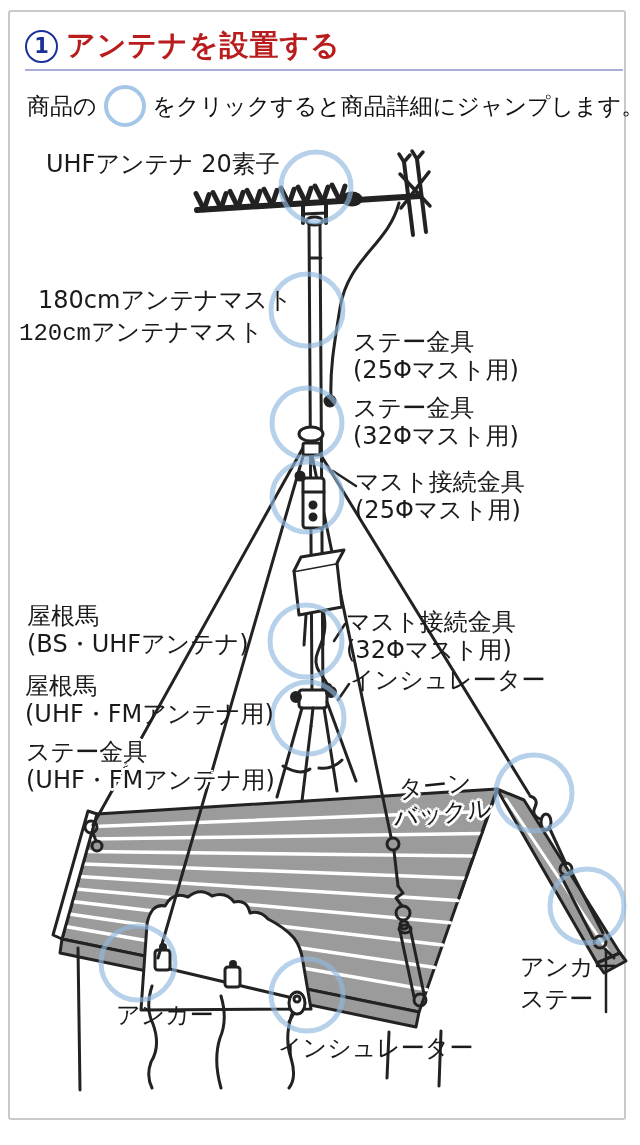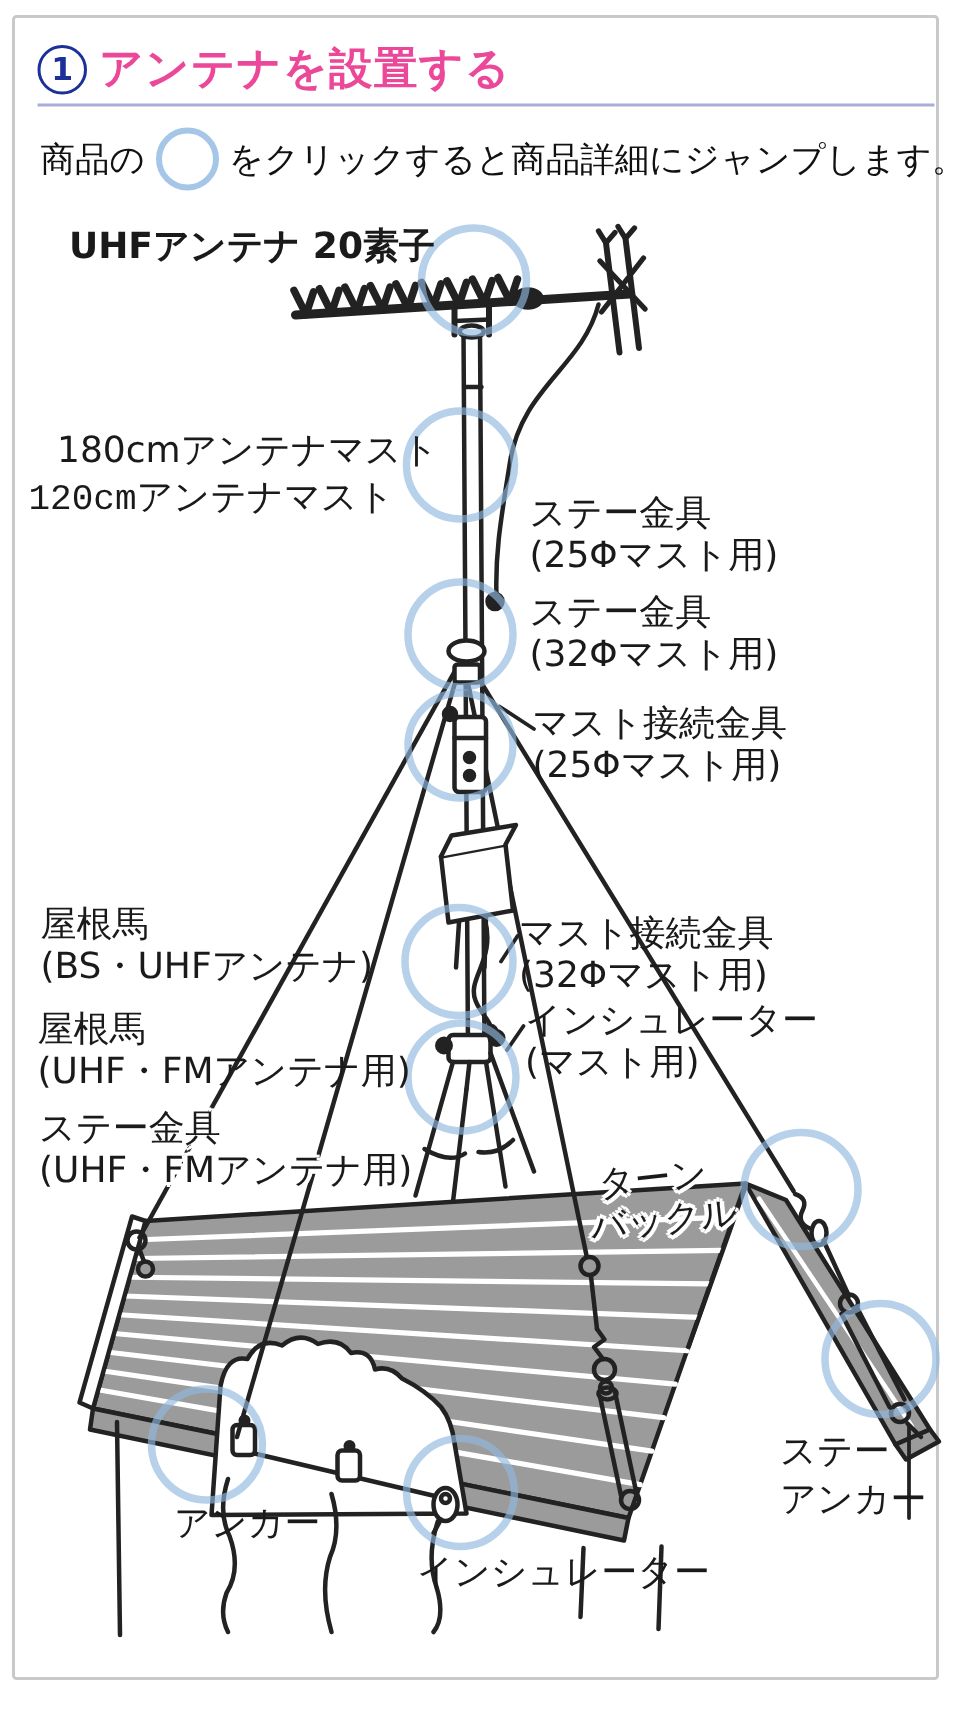--- a/index.html
+++ b/index.html
@@ -5,34 +5,34 @@
   html,body{margin:0;padding:0;background:#fff;}
   body{font-family:"DejaVu Sans",sans-serif;}
   #stage{position:relative;width:640px;height:1145px;background:#fff;overflow:hidden;}
   #frame{position:absolute;left:8px;top:10px;width:618px;height:1110px;
          border:2px solid #c9c9c9;border-radius:3px;background:#fff;box-sizing:border-box;}
   
   #header{position:absolute;left:25px;top:26px;display:flex;align-items:center;gap:8px;}
   #header .num{display:inline-block;width:29px;height:29px;border:2.5px solid #1c3099;
     border-radius:50%;color:#1c3099;font-size:21px;font-weight:bold;text-align:center;
     line-height:29px;flex:0 0 auto;}
-  #header .ttl{color:#ec4899;font-size:29px;font-weight:bold;letter-spacing:1px;white-space:nowrap;}
+  #header .ttl{color:#b91c1c;font-size:29px;font-weight:bold;letter-spacing:1px;white-space:nowrap;}
   #divider{position:absolute;left:25px;top:69px;width:598px;height:2px;background:#a9aed8;}
   
   #instruction{position:absolute;left:27px;top:84px;height:44px;display:flex;align-items:center;
     font-size:23px;color:#111;white-space:nowrap;}
   #instruction .circle{display:inline-block;width:34px;height:34px;border:4px solid #a5c6e6;
     border-radius:50%;margin:0 7px;flex:0 0 auto;background:#fff;}
   
   #art{position:absolute;left:0;top:0;z-index:1;}
   #hotspot-layer{position:absolute;left:0;top:0;z-index:2;}
   .lbl{position:absolute;z-index:3;font-size:24px;line-height:28px;color:#1a1a1a;white-space:nowrap;}
   .outlined{text-shadow:-2px -2px 0 #fff,2px -2px 0 #fff,-2px 2px 0 #fff,2px 2px 0 #fff,
             -3px 0 0 #fff,3px 0 0 #fff,0 -3px 0 #fff,0 3px 0 #fff;}
-  #lbl-uhf{left:46px;top:150px;font-weight:bold;}
+  #lbl-uhf{left:46px;top:150px;}
   #lbl-m180{left:38px;top:286px;}
   #lbl-m120{left:19px;top:320px;font-family:Liberation Mono, monospace;}
   #lbl-stay25{left:353px;top:328px;}
   #lbl-stay32{left:353px;top:394px;}
   #lbl-joint25{left:355px;top:468px;}
   #lbl-yane-bs{left:27px;top:602px;}
   #lbl-yane-uhf{left:25px;top:672px;}
   #lbl-hekimen{left:26px;top:738px;}
   #lbl-joint32{left:346px;top:608px;}
   #lbl-insul-mast{left:350px;top:666px;}
@@ -251,29 +251,28 @@
   <div class="lbl outlined" id="lbl-hekimen">
     <div>ステー金具</div>
     <div>(UHF・FMアンテナ用)</div>
   </div>
   <div class="lbl" id="lbl-joint32">
     <div>マスト接続金具</div>
     <div>(32Φマスト用)</div>
   </div>
   <div class="lbl" id="lbl-insul-mast">
     <div>インシュレーター</div>
-    <div>(マスト用)</div>
   </div>
   <div class="lbl outlined" id="lbl-turnbuckle">
     <div class="l1">ターン</div>
     <div>バックル</div>
   </div>
   <div class="lbl" id="lbl-stayanchor">
+    <div>アンカー</div>
     <div>ステー</div>
-    <div>アンカー</div>
   </div>
   <div class="lbl" id="lbl-clamp">
     <div>アンカー</div>
   </div>
   <div class="lbl" id="lbl-insul-wall">
     <div>インシュレーター</div>
   </div>
 </div>
 
 </body></html>

